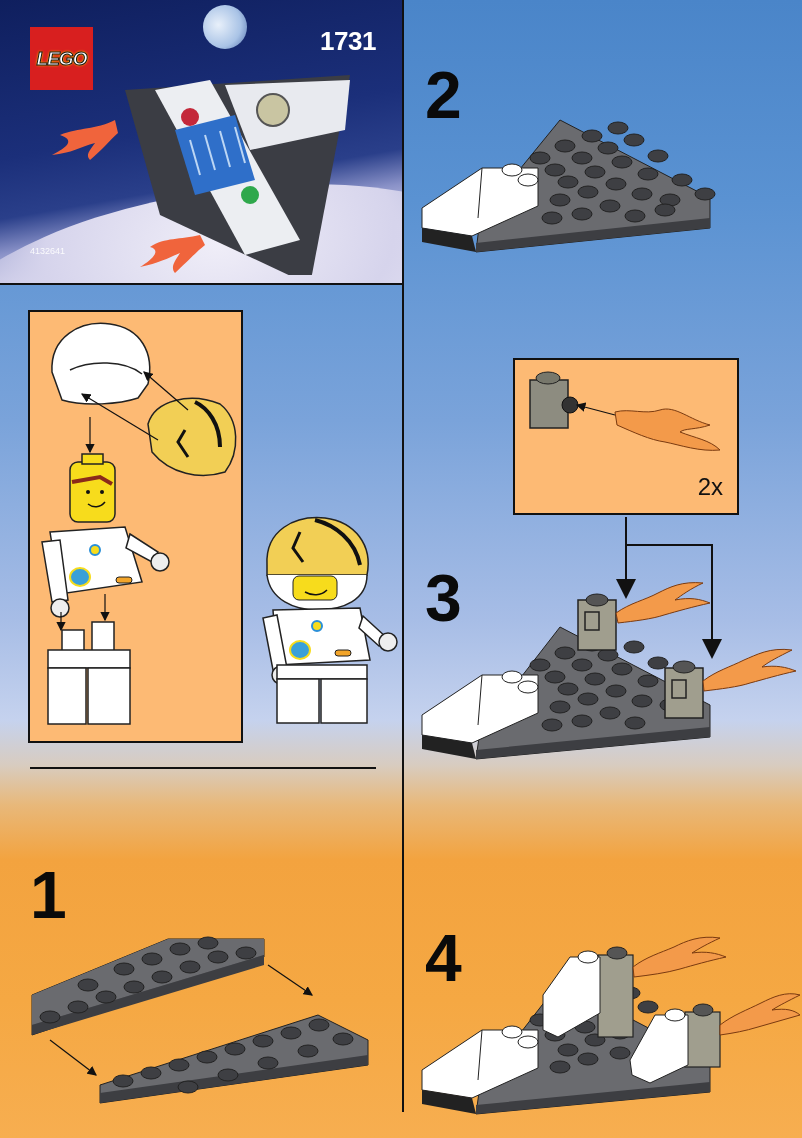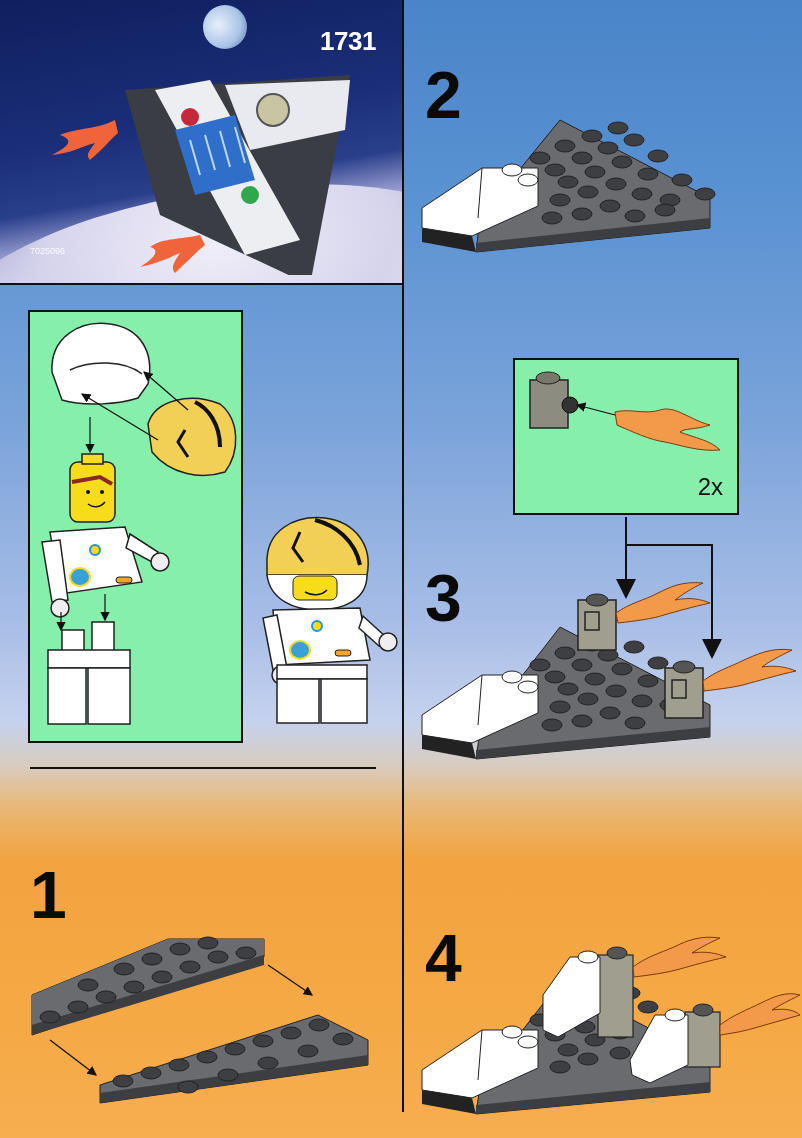--- a/index.html
+++ b/index.html
@@ -33,33 +33,36 @@
   .lego-logo span { font-weight: bold; font-style: italic; font-size: 19px; color: #fff;
     letter-spacing: -1px; -webkit-text-stroke: 1px #111; text-shadow: 0 0 3px #f4c400, 0 0 2px #f4c400; }
   .set-number { position: absolute; left: 320px; top: 26px; color: #fff; font-weight: bold; font-size: 26px; letter-spacing: -0.5px; }
   .code { position: absolute; left: 30px; top: 246px; color: #fff; font-size: 9px; opacity: .9; }
   .ship { position: absolute; left: 40px; top: 55px; width: 320px; height: 220px; }
 
   
   .step-num { position: absolute; font-weight: bold; font-size: 66px; color: #0a0a0a; line-height: 1; }
 
   
-  .callout { position: absolute; background: #86efac; border: 2px solid #111; }
+  .callout { position: absolute; background: #fdba74; border: 2px solid #111; }
   .callout-minifig { left: 28px; top: 310px; width: 215px; height: 433px; }
   .callout-step3 { left: 513px; top: 358px; width: 226px; height: 157px; }
   .mult { position: absolute; right: 14px; bottom: 12px; font-size: 24px; color: #111; }
 
   .art { position: absolute; }
 </style>
 </head>
 <body>
 
 <div class="cover">
   <div class="planet-haze"></div>
   <div class="moon"></div>
+  <div class="lego-logo">
+    <span>LEGO</span>
+  </div>
   <div class="set-number">1731</div>
   <svg class="ship" viewBox="0 0 320 220">
 
     <polygon points="85,35 310,20 270,230 120,160" fill="#3b3d44"></polygon>
 
     <polygon points="115,35 170,25 260,185 205,200" fill="#eceef2"></polygon>
     <polygon points="185,30 310,25 305,75 210,95" fill="#e8eaef"></polygon>
 
     <polygon points="135,75 195,60 215,125 155,140" fill="#2f6fc9"></polygon>
     <g stroke="#bcd6f4" stroke-width="2">
@@ -68,21 +71,21 @@
       <line x1="180" y1="76" x2="190" y2="112"></line>
         <line x1="195" y1="72" x2="205" y2="108"></line>
     </g>
     <circle cx="150" cy="62" r="9" fill="#c4283a"></circle>
     <circle cx="210" cy="140" r="9" fill="#2fa84c"></circle>
     <circle cx="233" cy="55" r="16" fill="#c9c5a2" stroke="#555" stroke-width="2"></circle>
 
     <path d="M75,65 C55,75 40,72 20,80 C35,85 28,92 12,100 C32,98 40,92 55,88 C50,95 45,100 50,105 C62,95 70,85 78,78 Z" fill="#f0643c"></path>
     <path d="M160,180 C140,185 125,182 110,192 C122,195 112,205 100,212 C120,208 130,202 140,198 C135,206 130,212 135,218 C148,206 155,198 165,190 Z" fill="#f0643c"></path>
   </svg>
-  <div class="code">7025096</div>
+  <div class="code">4132641</div>
 </div>
 
 <div class="divider-h"></div>
 <div class="divider-v"></div>
 
 <div class="callout callout-minifig">
   <svg width="211" height="429" viewBox="0 0 211 429">
     <defs>
       <marker id="ah" markerWidth="8" markerHeight="8" refX="7" refY="4" orient="auto">
         <path d="M0,0 L8,4 L0,8 Z" fill="#111"></path>

